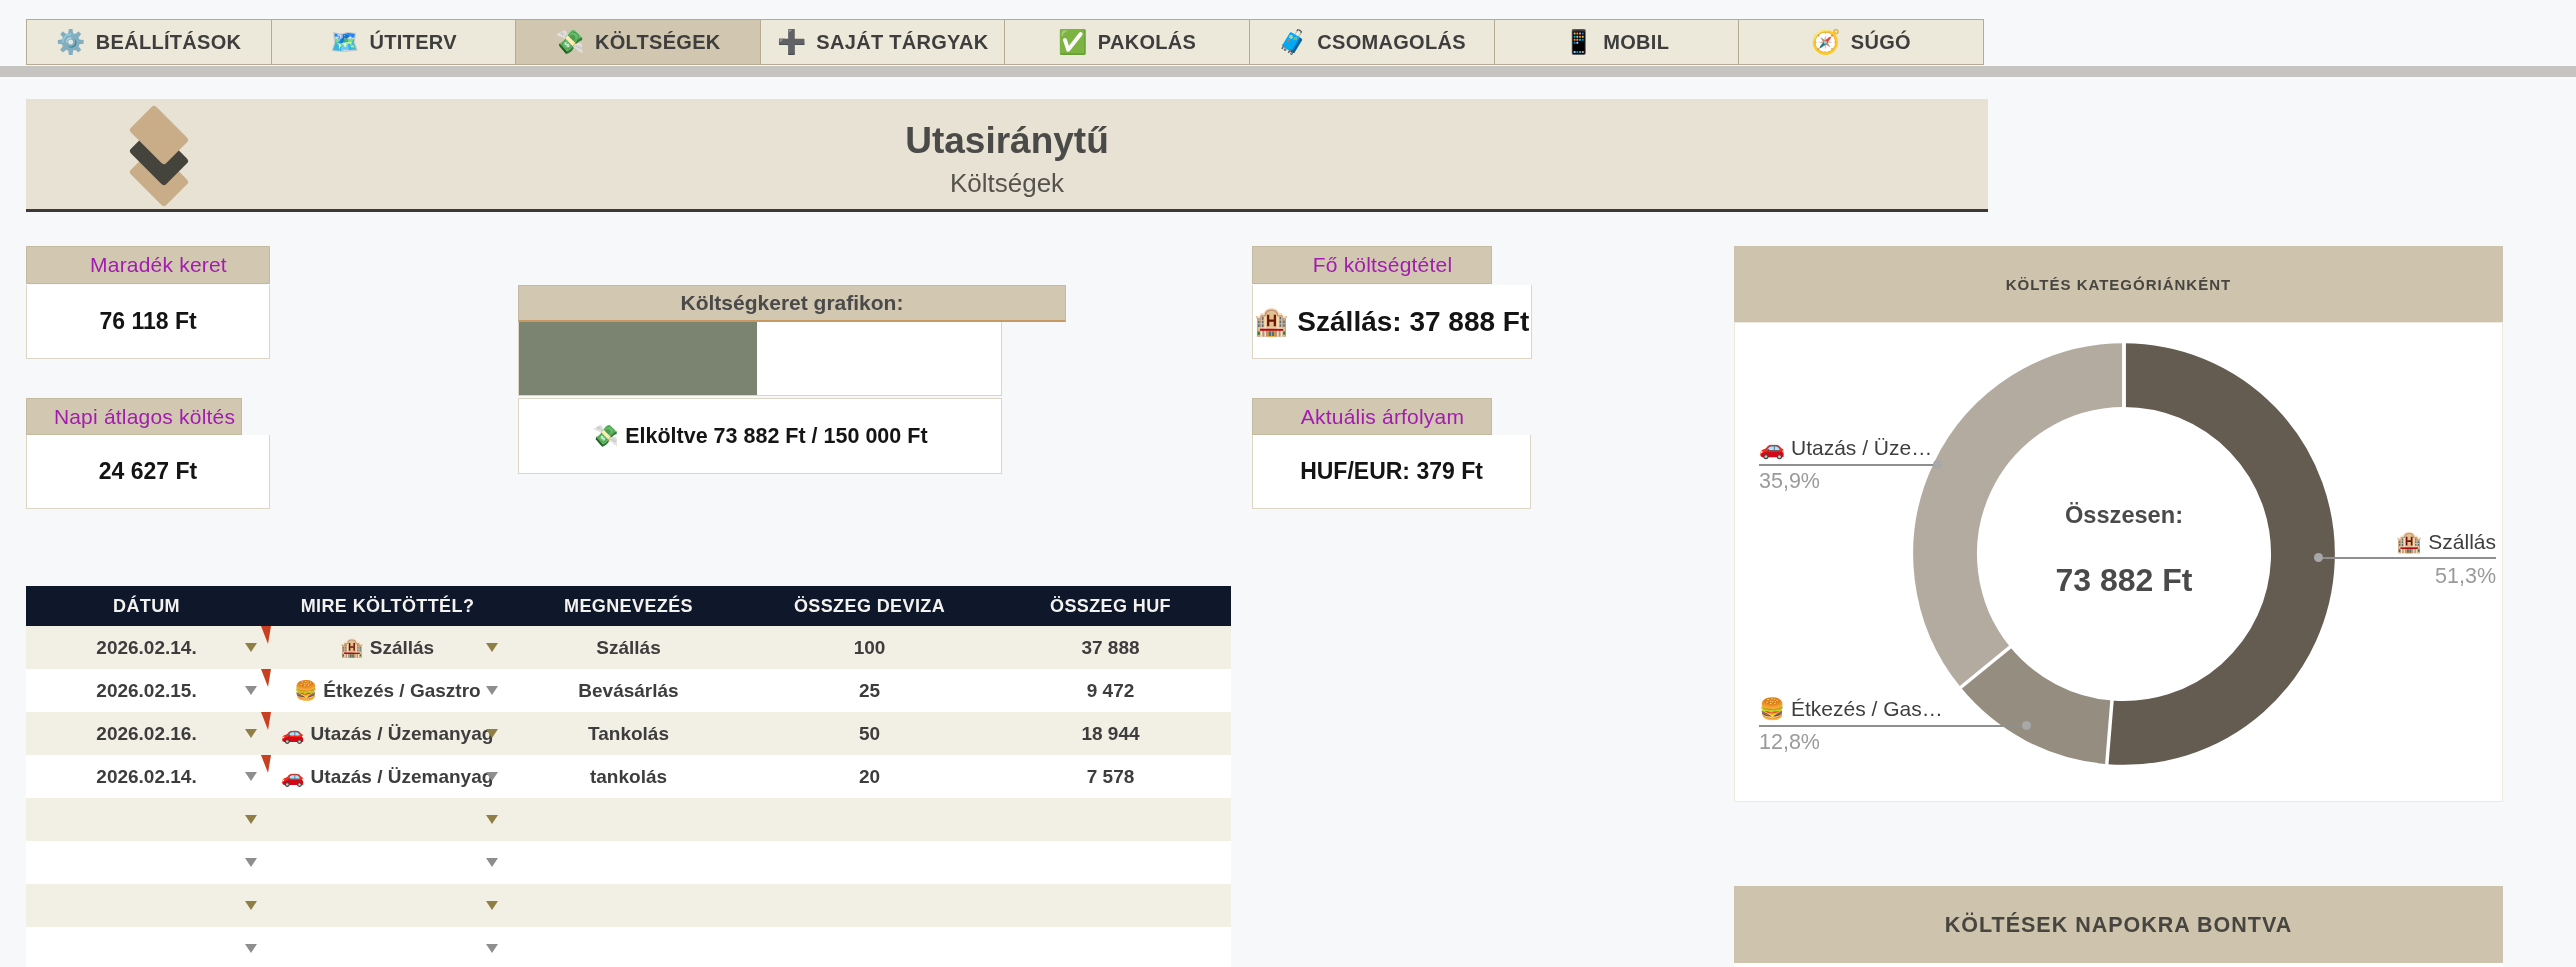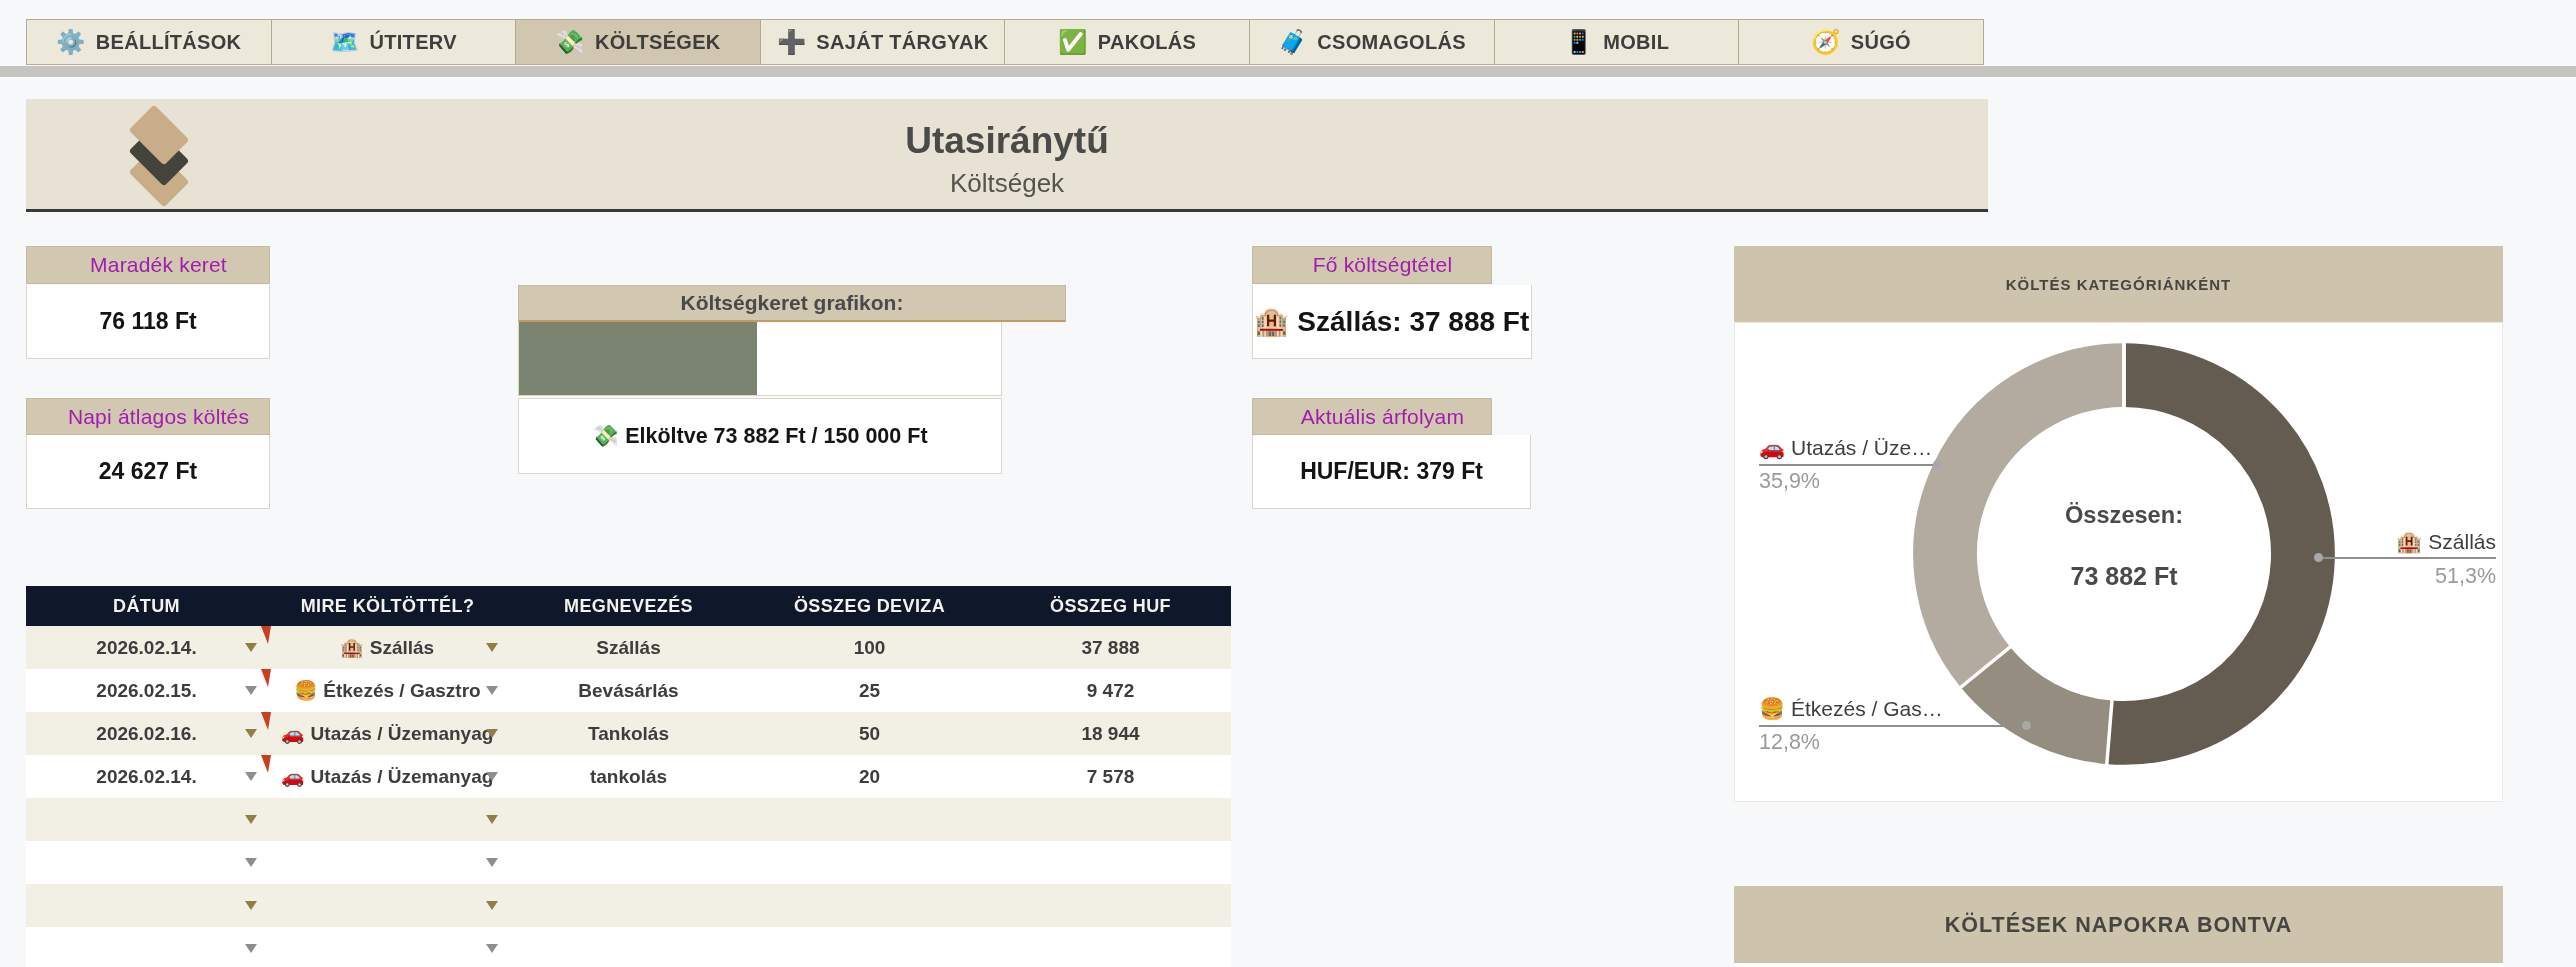--- a/index.html
+++ b/index.html
@@ -65,21 +65,21 @@
 
   
   #chart-card-head{position:absolute;left:1734px;top:246px;width:769px;height:76px;background:#CEC4AD;
                    display:flex;align-items:center;justify-content:center;
                    font-size:15px;font-weight:700;color:#474540;letter-spacing:1px;}
   #chart-card-body{position:absolute;left:1734px;top:322px;width:769px;height:480px;background:#FFFFFF;
                    border:0.7px solid #EDE9DE;box-sizing:border-box;}
   #donut{position:absolute;left:1909px;top:339px;}
   .donut-center{position:absolute;left:1985px;width:278px;text-align:center;font-weight:700;color:#4A4A4A;}
   #donut-center-label{top:502px;font-size:23.6px;}
-  #donut-center-value{top:562px;font-size:25px;}
+  #donut-center-value{top:562px;font-size:32px;}
 
   .callout-text{position:absolute;font-size:21px;font-weight:400;color:#3E3E3E;white-space:nowrap;}
   .callout-line{position:absolute;height:2.1px;background:#8F8F8F;}
   .callout-dot{position:absolute;width:9px;height:9px;border-radius:50%;background:#A8A8A8;}
   .callout-pct{position:absolute;font-size:21.5px;color:#9A9A9A;white-space:nowrap;}
   .ra{text-align:right;width:185px;}
 
   
   #chart2-head{position:absolute;left:1734px;top:886px;width:769px;height:78px;background:#CEC4AD;
                display:flex;align-items:center;justify-content:center;
@@ -133,21 +133,21 @@
       <div class="dia mid"></div>
       <div class="dia bot"></div>
     </div>
     <div id="header-title">Utasiránytű</div>
     <div id="header-subtitle">Költségek</div>
   </div>
 
   <div class="stat-head" style="left:26px;top:246px;width:244px;height:38px;">Maradék keret</div>
   <div class="stat-body" style="left:26px;top:285px;width:244px;height:74px;">76 118 Ft</div>
 
-  <div class="stat-head" style="left:26px;top:398px;width:244px;height:37px;">Napi átlagos költés</div>
+  <div class="stat-head" style="left:26px;top:398px;width:216px;height:37px;">Napi átlagos költés</div>
   <div class="stat-body" style="left:26px;top:435px;width:244px;height:74px;">24 627 Ft</div>
 
   <div id="budget-head">Költségkeret grafikon:</div>
   <div id="budget-bar-area">
     <div id="budget-bar" style="width: 49.3%; background: rgb(123, 132, 113);"></div>
   </div>
   <div id="budget-text-area">💸 Elköltve 73 882 Ft / 150 000 Ft</div>
 
   <div class="stat-head" style="left:1252px;top:246px;width:240px;height:38px;">Fő költségtétel</div>
   <div class="stat-body" style="left:1252px;top:285px;width:280px;height:74px;font-size:28px;">🏨 Szállás: 37 888 Ft</div>

